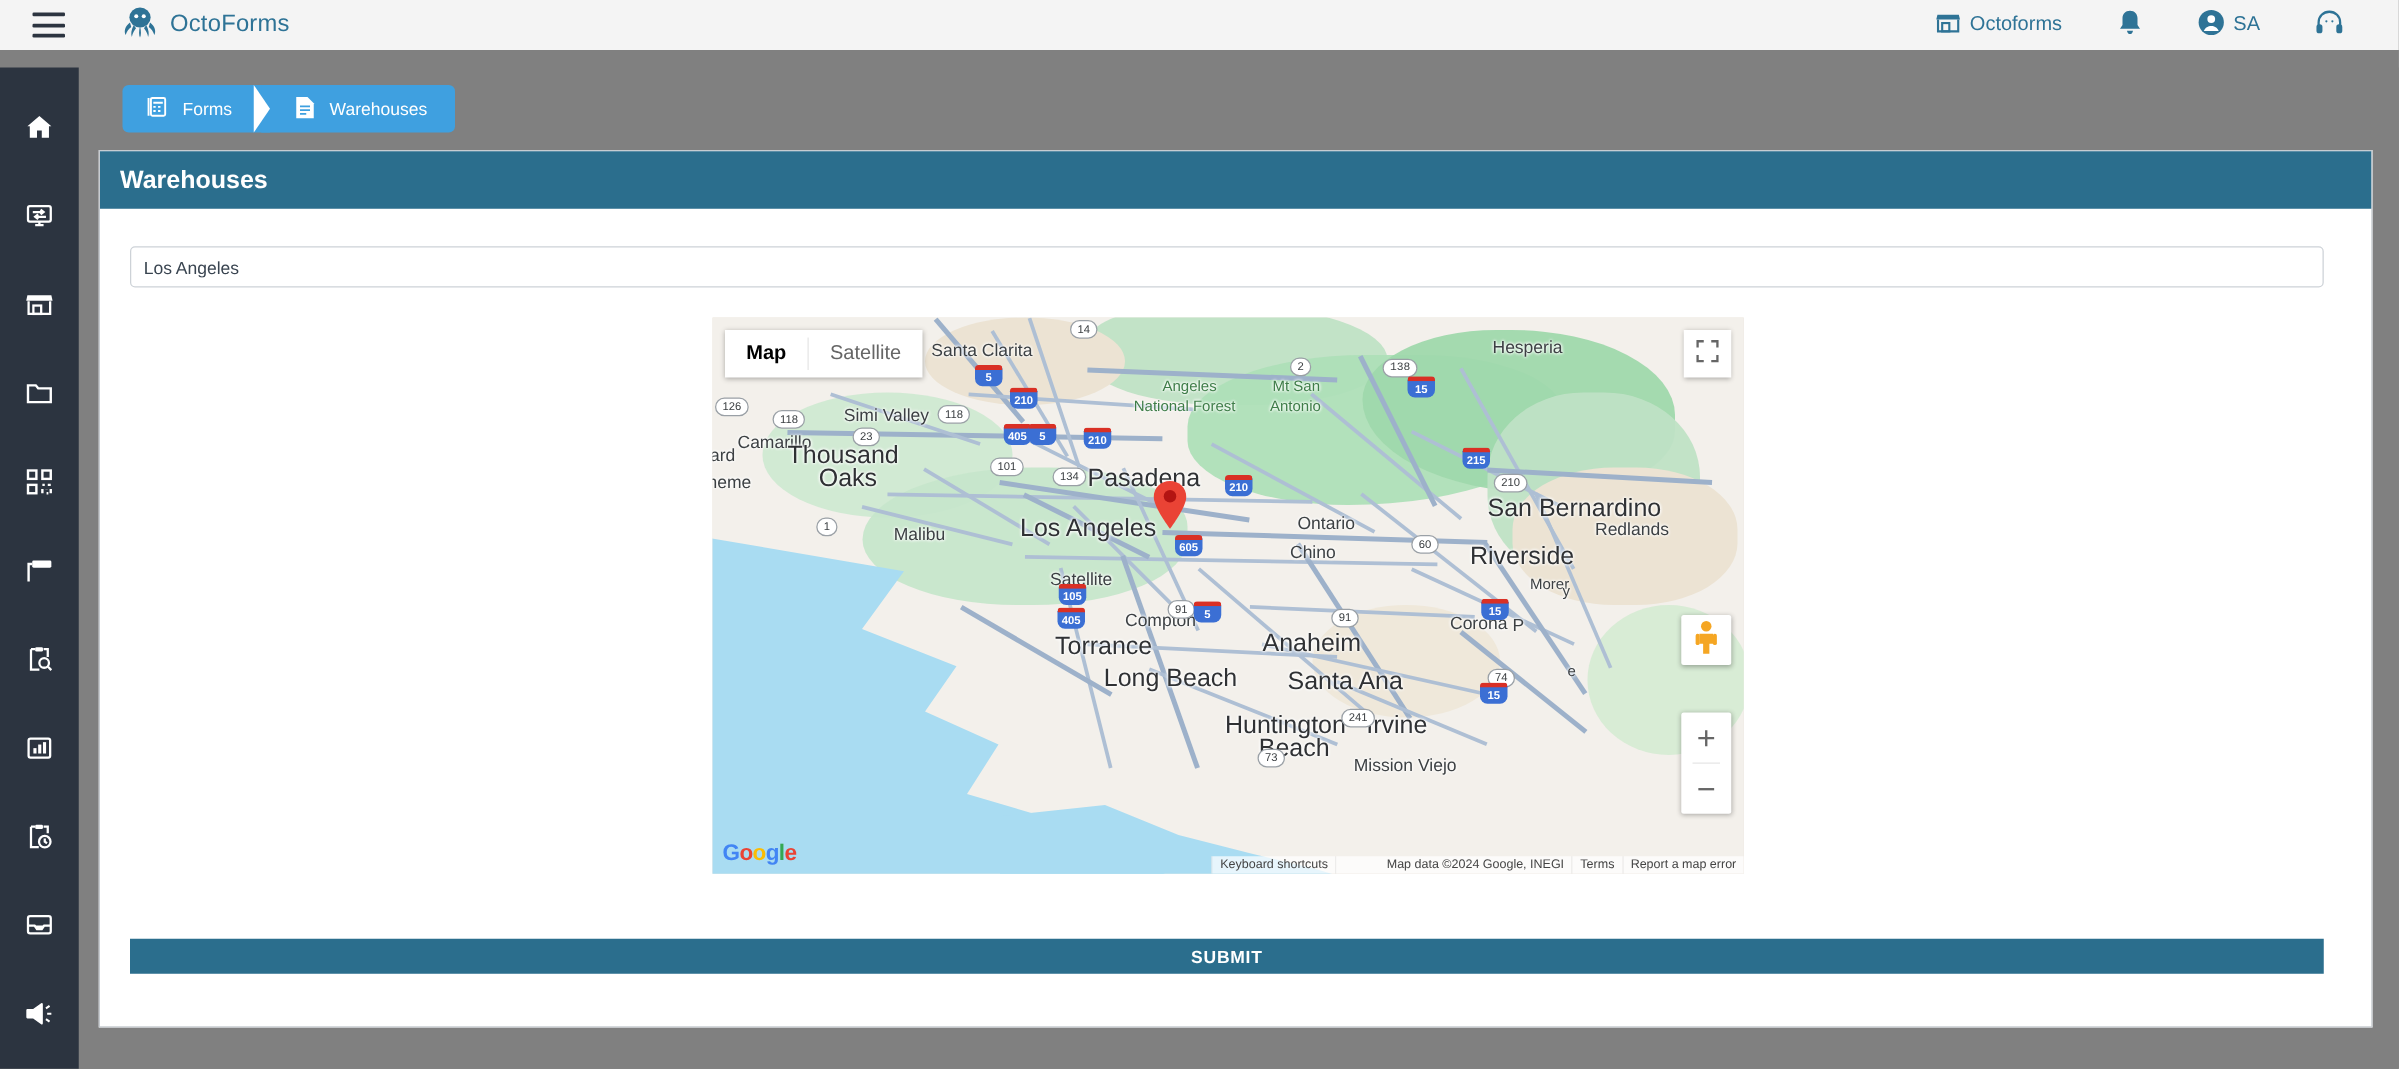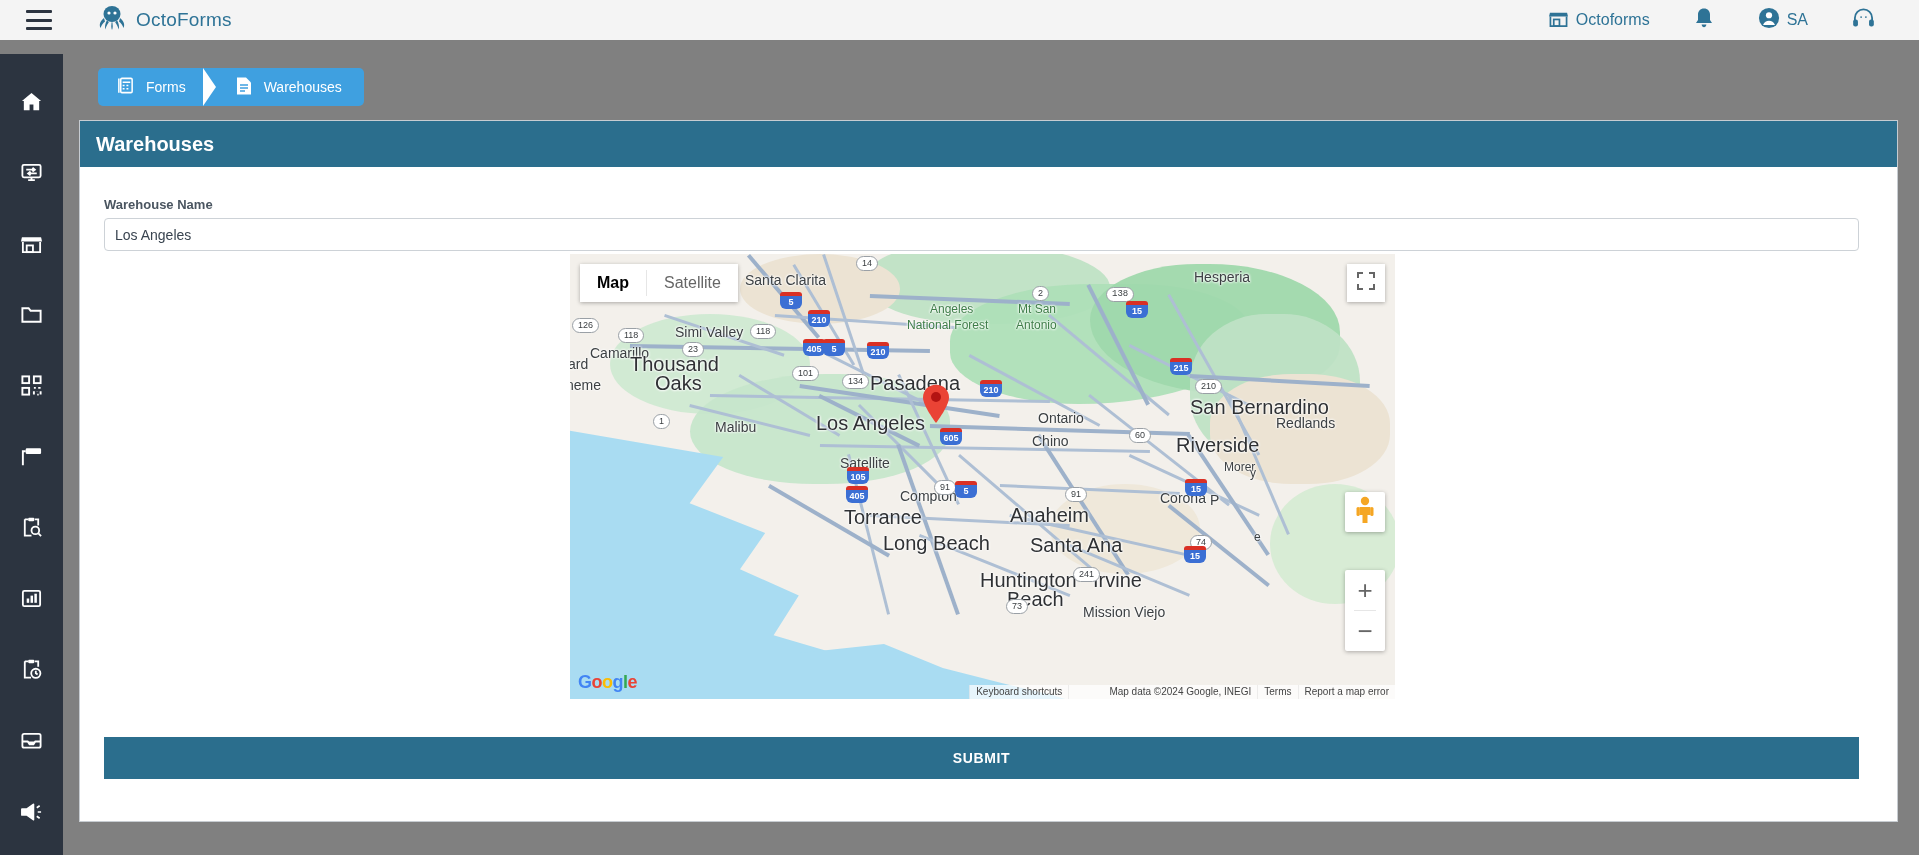--- a/index.html
+++ b/index.html
@@ -244,21 +244,21 @@
     background: rgba(255,255,255,.72);
     padding: 1px 6px; height: 14px; line-height: 12px;
     border-left: 1px solid rgba(0,0,0,.06);
     white-space: nowrap; cursor: pointer;
   }
   .attrib > div.nolink { cursor: default; padding-left: 40px; }
 
   
   .submit-btn {
     position: absolute; left: 24px; bottom: 44px;
-    width: 1755px; height: 42px;
+    width: 1755px; height: 28px;
     background: #2b6e8d; border: none;
     color: #fff; font-size: 14px; font-weight: bold; letter-spacing: .6px;
     cursor: pointer; font-family: "Liberation Sans", sans-serif;
   }
 </style>
 </head>
 <body>
 
 <div class="topbar">
 
@@ -470,21 +470,20 @@
   </div>
 
   <div class="card">
 
     <div class="card-head">
       <div class="card-title">Warehouses</div>
     </div>
 
     <div class="card-body">
 
-      <div class="field-label">Warehouse Name</div>
       <input class="field-input" type="text" value="Los Angeles" style="">
 
       
       <div class="map-wrap">
         <div class="map-canvas">
           <div class="land"></div>
 
           <div class="green g1"></div>
           <div class="green g2"></div>
           <div class="green g3"></div>

